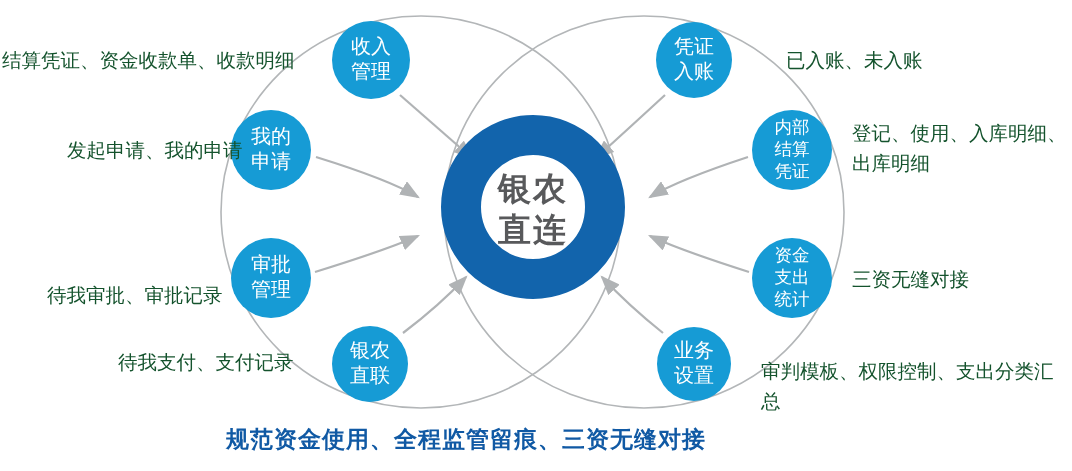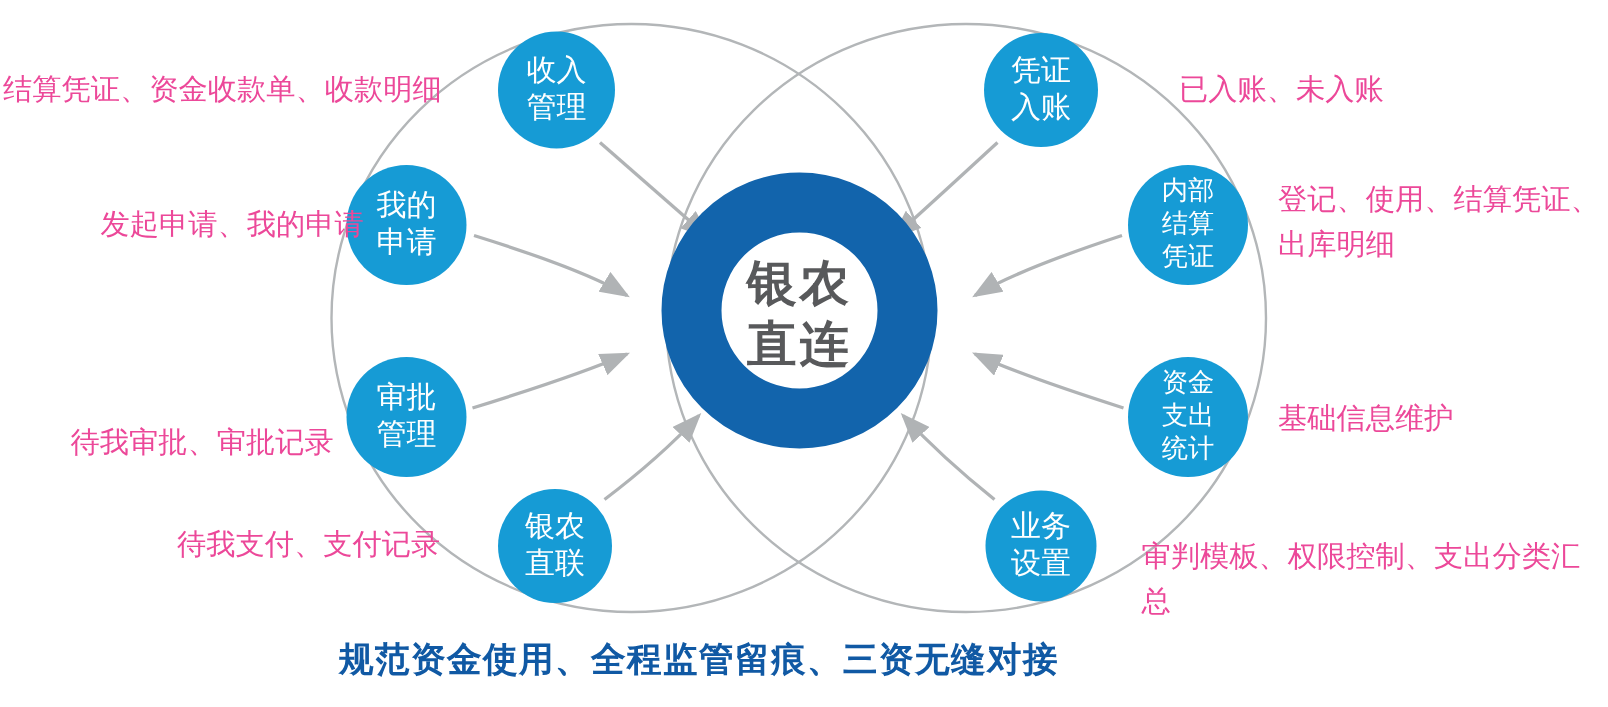--- a/index.html
+++ b/index.html
@@ -57,21 +57,21 @@
     dominant-baseline: middle;
     letter-spacing: 2px;
   }
   .arrow-line {
     fill: none;
     stroke: #b0b3b5;
     stroke-width: 2.2;
   }
   .side-label {
     position: absolute;
-    color: #ec4899;
+    color: #14532d;
     font-family: "Liberation Sans", "DejaVu Sans", sans-serif;
     font-size: 19.5px;
     line-height: 30px;
     white-space: pre-line;
   }
   .side-label.right-side { text-align: left; }
   .side-label.left-side  { text-align: left; }
   .footer-text {
     position: absolute;
     left: 0;
@@ -173,20 +173,20 @@
 
     </g>
   </svg>
 
   <div class="side-label left-side" style="left:2px;   top:45px;">结算凭证、资金收款单、收款明细</div>
   <div class="side-label left-side" style="left:47px;  top:135px;margin-left:20px;">发起申请、我的申请</div>
   <div class="side-label left-side" style="left:47px;  top:280px;">待我审批、审批记录</div>
   <div class="side-label left-side" style="left:118px; top:349px;font-family:Liberation Mono, monospace;">待我支付、支付记录</div>
 
   <div class="side-label right-side" style="left:786px; top:45px;">已入账、未入账</div>
-  <div class="side-label right-side" style="left:852px; top:118px;">登记、使用、结算凭证、
+  <div class="side-label right-side" style="left:852px; top:118px;">登记、使用、入库明细、
 出库明细</div>
-  <div class="side-label right-side" style="left:852px; top:264px;">基础信息维护</div>
+  <div class="side-label right-side" style="left:852px; top:264px;">三资无缝对接</div>
   <div class="side-label right-side" style="left:761px; top:356px;">审判模板、权限控制、支出分类汇总</div>
 
   <div class="footer-text">规范资金使用、全程监管留痕、三资无缝对接</div>
 
 </div>
 
 </body></html>

